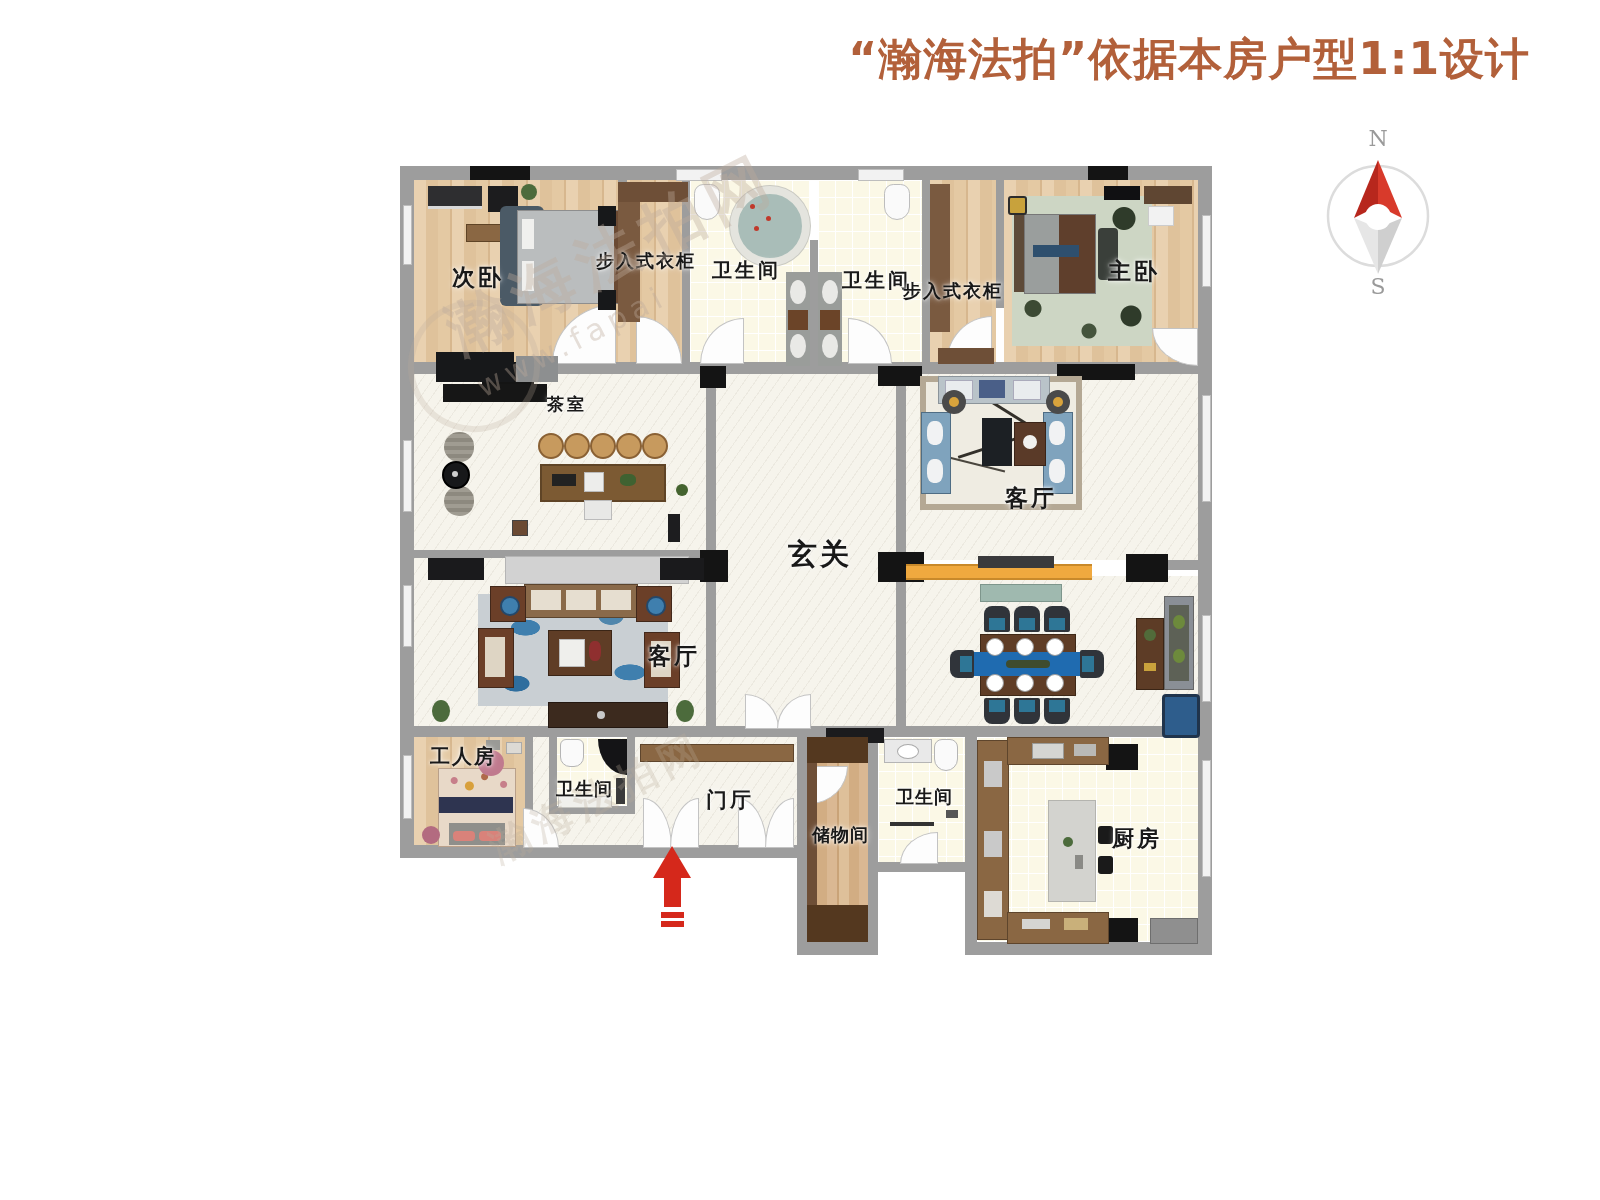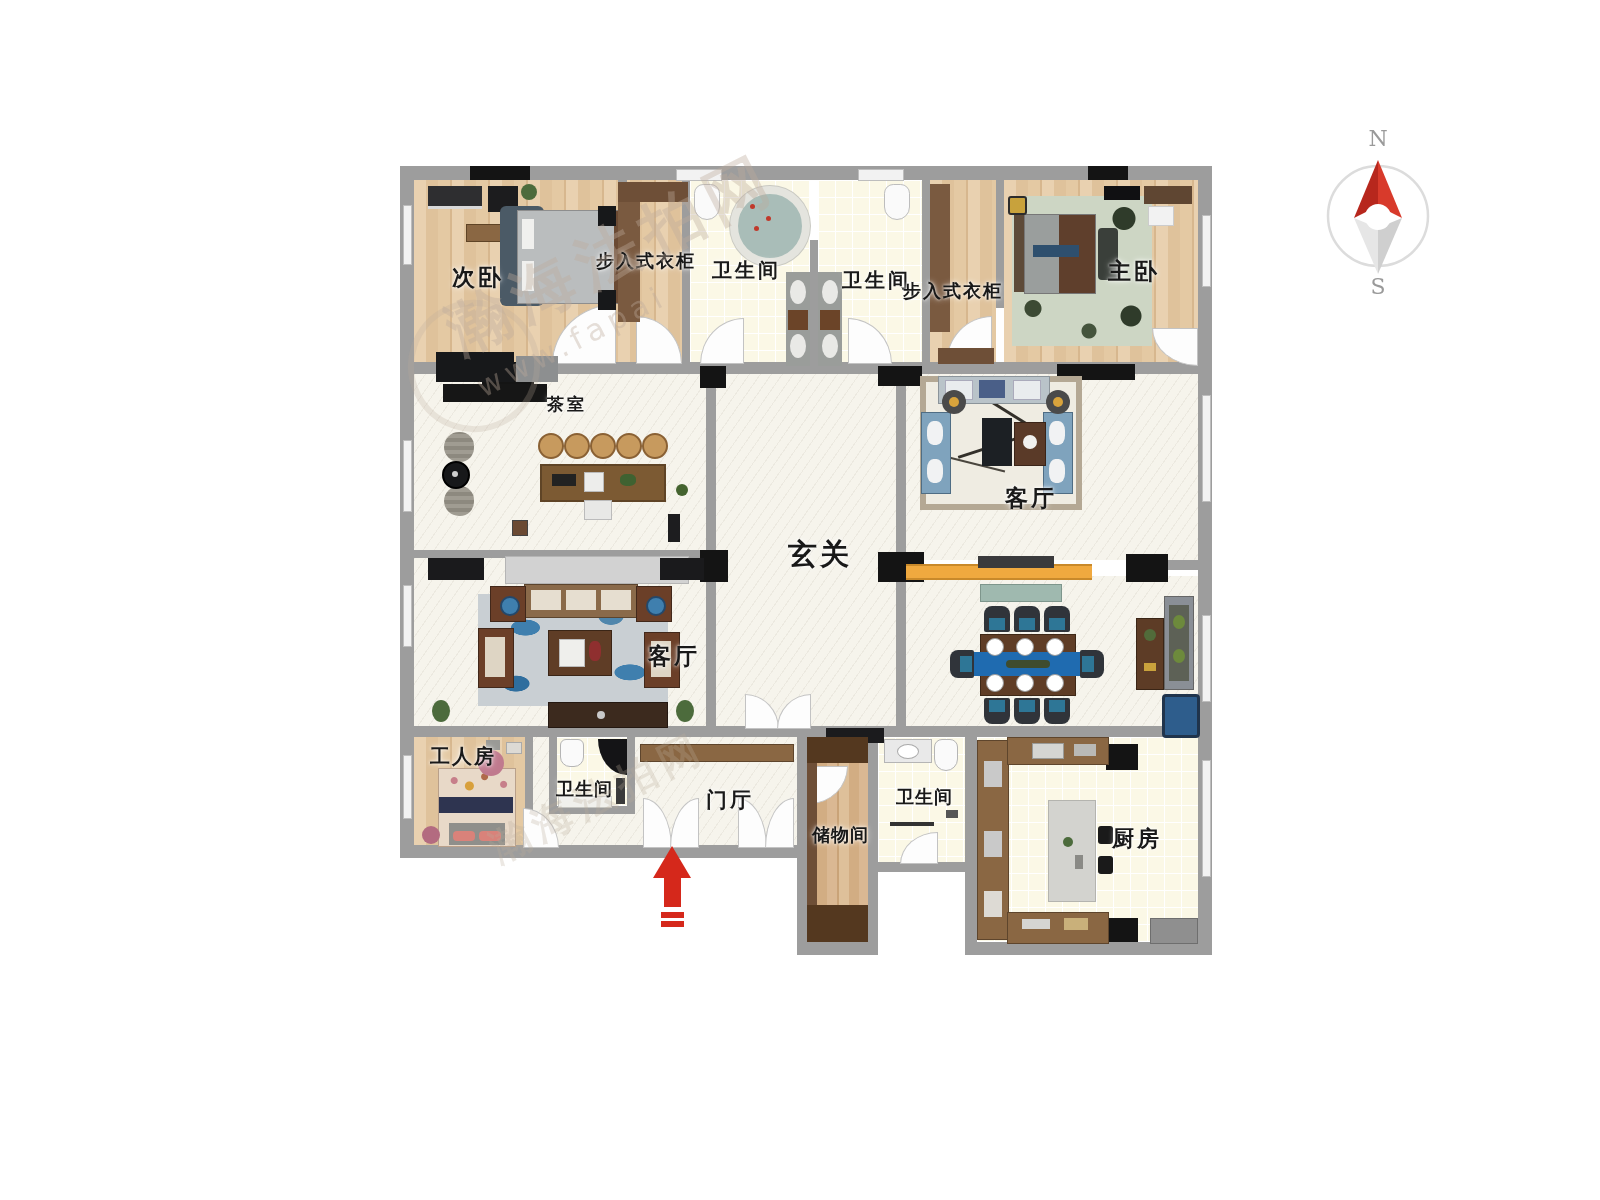--- a/index.html
+++ b/index.html
@@ -21,20 +21,21 @@
   .wm{position:absolute;transform:rotate(-27deg);color:rgba(188,172,156,.38);font-weight:700;
       white-space:nowrap;pointer-events:none;}
   .wm small{display:block;font-weight:400;letter-spacing:6px;}
   #title{position:absolute;top:30px;right:70px;font-size:44px;font-weight:700;color:#b2603a;letter-spacing:1px;}
 </style>
 </head>
 <body>
 
 <div id="canvas">
 
+  <div id="title">“瀚海法拍”依据本房户型1:1设计</div>
 
   <div class="abs" style="left:1318px;top:120px;width:120px;height:178px;">
     <svg width="120" height="178" viewBox="0 0 120 178">
       <circle cx="60" cy="96" r="50" fill="none" stroke="#dcdcdc" stroke-width="2.5"></circle>
       <polygon points="60,40 36,98 60,86" fill="#b7271d"></polygon>
       <polygon points="60,40 84,98 60,86" fill="#d83a2b"></polygon>
       <polygon points="36,98 60,108 60,154" fill="#e6e6e6"></polygon>
       <polygon points="84,98 60,108 60,154" fill="#cfcfcf"></polygon>
       <circle cx="60" cy="97" r="13" fill="#ffffff"></circle>
       <text x="60" y="26" text-anchor="middle" font-family="DejaVu Serif,serif" font-size="22" fill="#9a9a9a">N</text>

